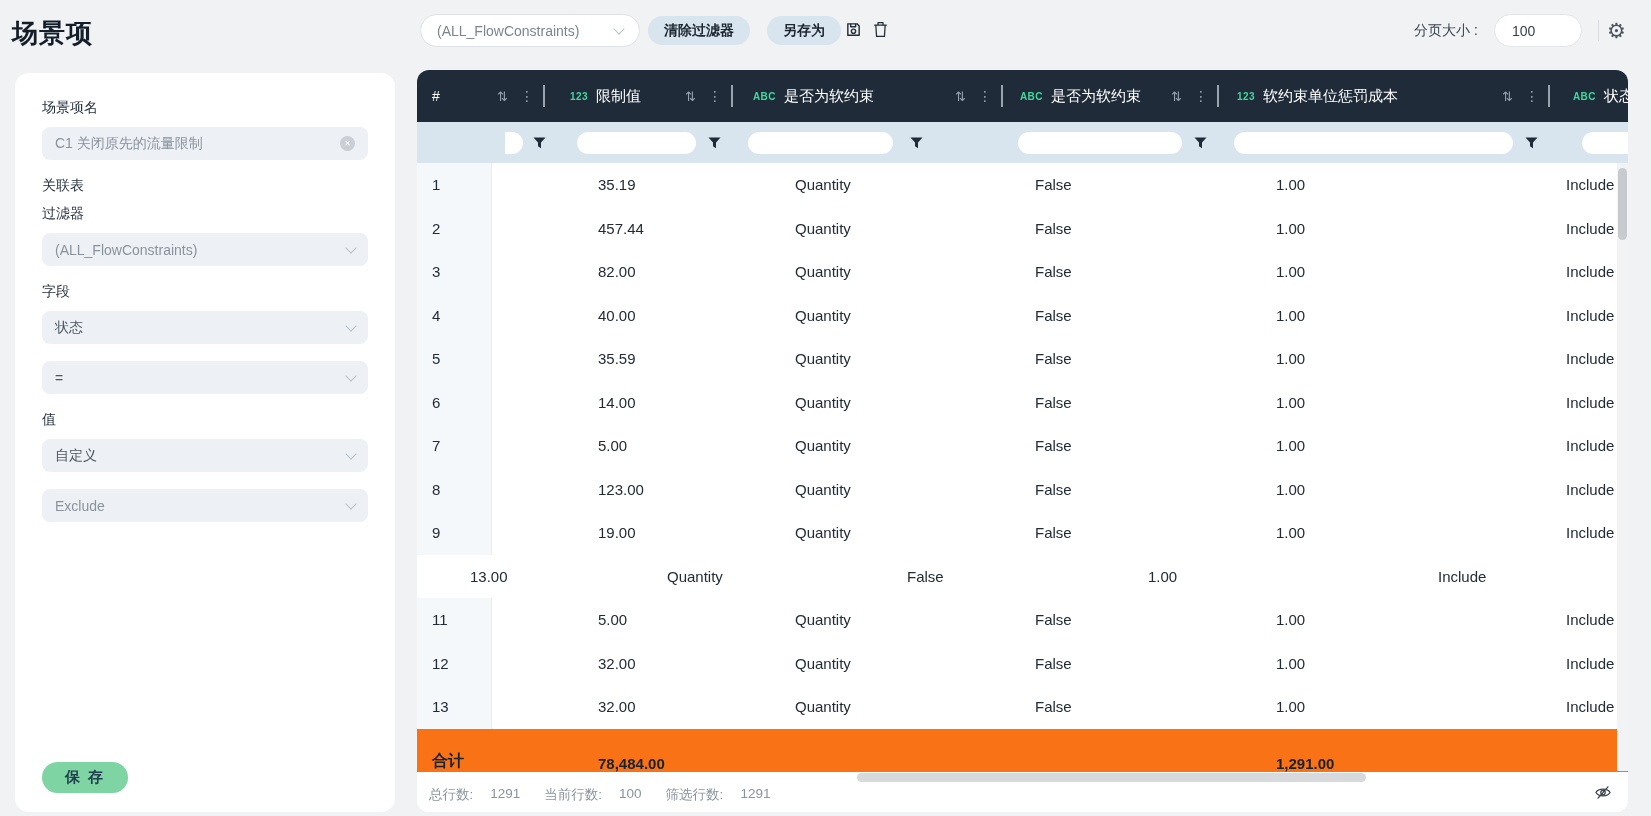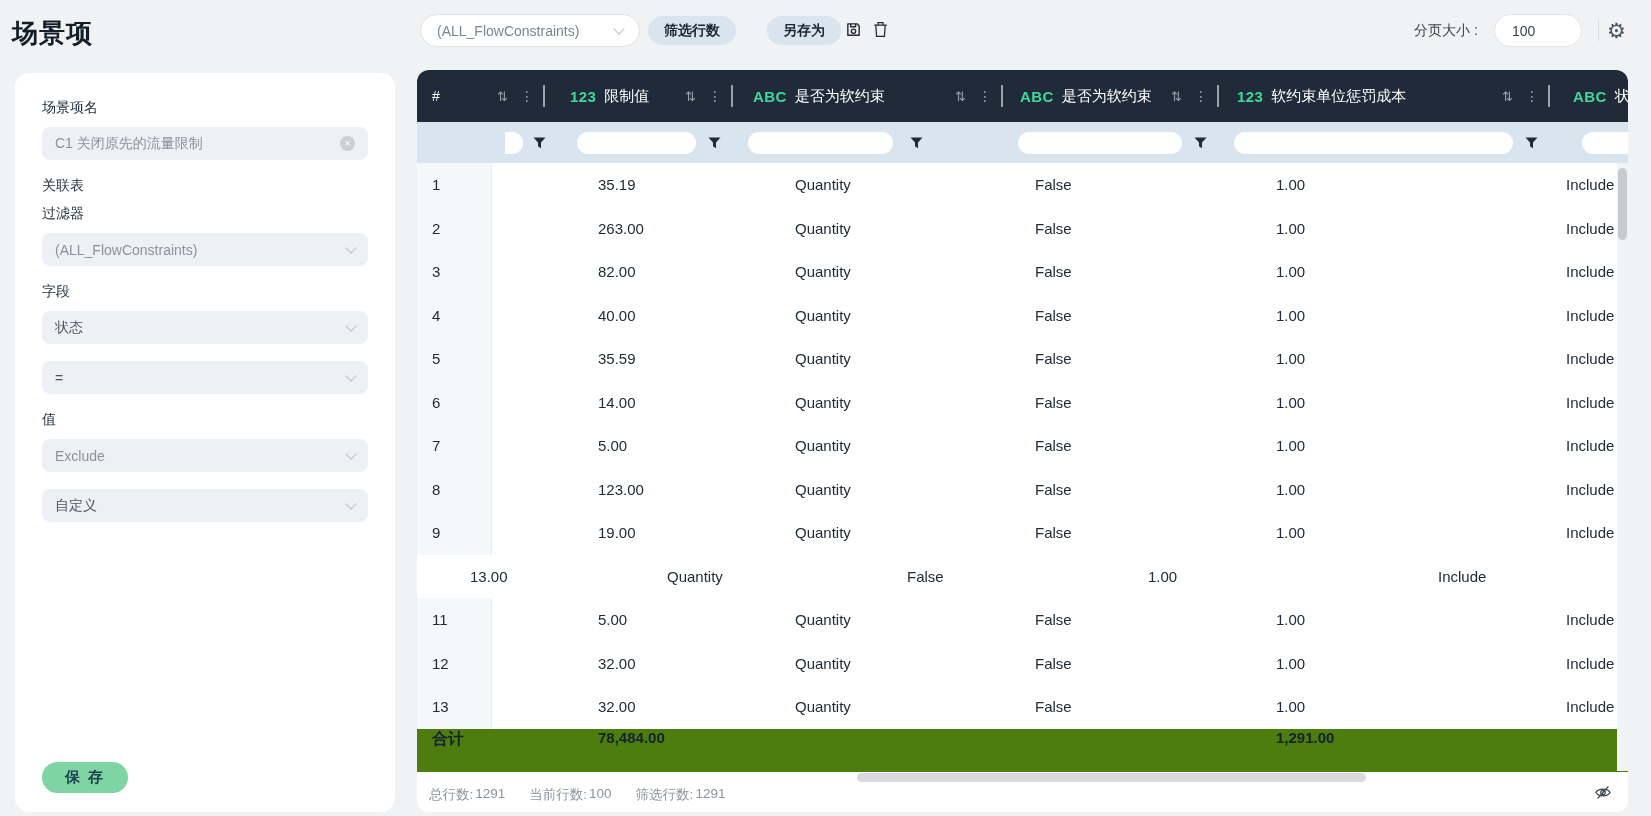--- a/index.html
+++ b/index.html
@@ -26,45 +26,45 @@
   .icon-trash{left:873px}
   .pagesize-label{position:absolute;left:1414px;top:22px;font-size:14px;color:#39434d}
   .pagesize-input{position:absolute;left:1494px;top:14px;width:88px;height:33px;background:#fff;border:1px solid #e2e5e9;border-radius:17px;display:flex;align-items:center;padding-left:17px;font-size:14px;color:#39434d}
   .tool-divider{position:absolute;left:1598px;top:20px;width:1px;height:21px;background:#dadde0}
   .gear{position:absolute;left:1607px;top:16px;font-size:21px;color:#4a545e;cursor:pointer;line-height:1.4}
 
   
   .table-card{position:absolute;left:417px;top:70px;width:1211px;height:742px;background:#fff;border-radius:12px;overflow:hidden;display:flex;flex-direction:column}
   .t-header{height:52px;background:#1f2b39;display:flex;flex:none}
   .th{display:flex;align-items:center;flex:none;overflow:hidden}
-  .th .badge{font-size:15px;font-weight:700;color:#41d89b;margin-right:8px;letter-spacing:.4px;flex:none}
+  .th .badge{font-size:10px;font-weight:700;color:#41d89b;margin-right:8px;letter-spacing:.4px;flex:none}
   .th .title{font-size:15px;color:#fff;font-weight:500;white-space:nowrap}
   .th .sort{margin-left:auto;color:#97a2ae;font-size:13px;flex:none;cursor:pointer}
   .th .kebab{color:#97a2ae;font-size:14px;margin:0 9px 0 12px;flex:none;cursor:pointer}
   .th .hdiv{width:2px;height:22px;background:#c3ccd4;opacity:.75;flex:none}
 
   .t-filter{height:41px;background:#d8e4ee;display:flex;flex:none}
   .tf{display:flex;align-items:center;flex:none;height:100%;overflow:visible}
   .pill{height:22px;background:#fff;border-radius:11px;flex:none}
   .funnel{display:inline-flex;flex:none;cursor:pointer}
 
   .t-body{flex:none}
   .tr{height:43.5px;display:flex;align-items:center}
   .num-cell{width:128px;height:100%;display:flex;align-items:stretch;flex:none}
   .num-inner{width:75px;background:#f5f8fb;border-right:1px solid #e9edf1;display:flex;align-items:center;padding-left:15px;font-size:15px;color:#222c36}
   .td{font-size:15px;color:#222c36;flex:none;white-space:nowrap;overflow:hidden}
 
-  .t-total{height:43px;background:#4d7c0f;display:flex;align-items:flex-start;flex:none;color:#18222d}
+  .t-total{height:43px;background:#f97316;display:flex;align-items:flex-end;flex:none;color:#18222d}
   .t-total .td{font-weight:700;color:#18222d}
   .t-total .tlabel{font-size:16px;font-weight:700;flex:none;white-space:nowrap}
 
   .t-footer{flex:1;position:relative;background:#fff}
   .hthumb{position:absolute;left:440px;top:1px;width:509px;height:9px;border-radius:5px;background:#d7d9dc;cursor:pointer}
   .stats{position:absolute;left:12px;top:14px;font-size:13.5px;color:#8b949e;display:flex;gap:24px}
-  .pair{display:flex;gap:2px;white-space:nowrap}
+  .pair{display:flex;gap:17px;white-space:nowrap}
   .eye{position:absolute;right:16px;top:12px;display:inline-flex;cursor:pointer}
 
   .vtrack{position:absolute;right:0;top:93px;width:11px;height:608px;background:#f1f3f5}
   .vthumb{position:absolute;right:1px;top:5px;width:9px;height:72px;border-radius:5px;background:#c7cbd0;cursor:pointer}
 </style>
 </head>
 <body>
 
 <div class="page-title">场景项</div>
 
@@ -84,37 +84,37 @@
       <div class="field-label">字段</div>
       <div class="control">
         <span>状态</span>
         <span class="chev"></span>
       </div>
       <div class="control">
         <span>=</span>
         <span class="chev"></span>
       </div>
       <div class="field-label">值</div>
+      <div class="control">
+        <span>自定义</span>
+        <span class="chev"></span>
+      </div>
       <div class="control muted">
         <span>Exclude</span>
-        <span class="chev"></span>
-      </div>
-      <div class="control">
-        <span>自定义</span>
         <span class="chev"></span>
       </div>
     </div>
   <button class="save-button">保 存</button>
 </div>
 
 <div class="toolbar-select">
   <span>(ALL_FlowConstraints)</span>
   <span class="chev"></span>
 </div>
-<button class="chip btn-clear">筛选行数</button>
+<button class="chip btn-clear">清除过滤器</button>
 <button class="chip btn-saveas">另存为</button>
 <span class="tool-icon icon-save">
   <svg width="17" height="17" viewBox="0 0 24 24" fill="none" stroke="#222c36" stroke-width="2" stroke-linejoin="round">
       <path d="M4 4h13l3 3v13H4z"></path>
       <circle cx="12" cy="14.5" r="3"></circle>
       <path d="M8 4v4h7V4"></path>
     </svg>
 </span>
 <span class="tool-icon icon-trash">
   <svg width="15" height="17" viewBox="0 0 24 26" fill="none" stroke="#222c36" stroke-width="2" stroke-linejoin="round">
@@ -224,21 +224,21 @@
         <div class="td" style="width: 188px; padding-left: 53px;">35.19</div>
         <div class="td" style="width: 270px; padding-left: 62px;">Quantity</div>
         <div class="td" style="width: 216px; padding-left: 32px;">False</div>
         <div class="td" style="width: 331px; padding-left: 57px;">1.00</div>
         <div class="td" style="width: 133px; padding-left: 16px;">Include</div>
       </div>
       <div class="tr">
         <div class="num-cell">
           <div class="num-inner">2</div>
         </div>
-        <div class="td" style="width: 188px; padding-left: 53px;">263.00</div>
+        <div class="td" style="width: 188px; padding-left: 53px;">457.44</div>
         <div class="td" style="width: 270px; padding-left: 62px;">Quantity</div>
         <div class="td" style="width: 216px; padding-left: 32px;">False</div>
         <div class="td" style="width: 331px; padding-left: 57px;">1.00</div>
         <div class="td" style="width: 133px; padding-left: 16px;">Include</div>
       </div>
       <div class="tr">
         <div class="num-cell">
           <div class="num-inner">3</div>
         </div>
         <div class="td" style="width: 188px; padding-left: 53px;">82.00</div>

